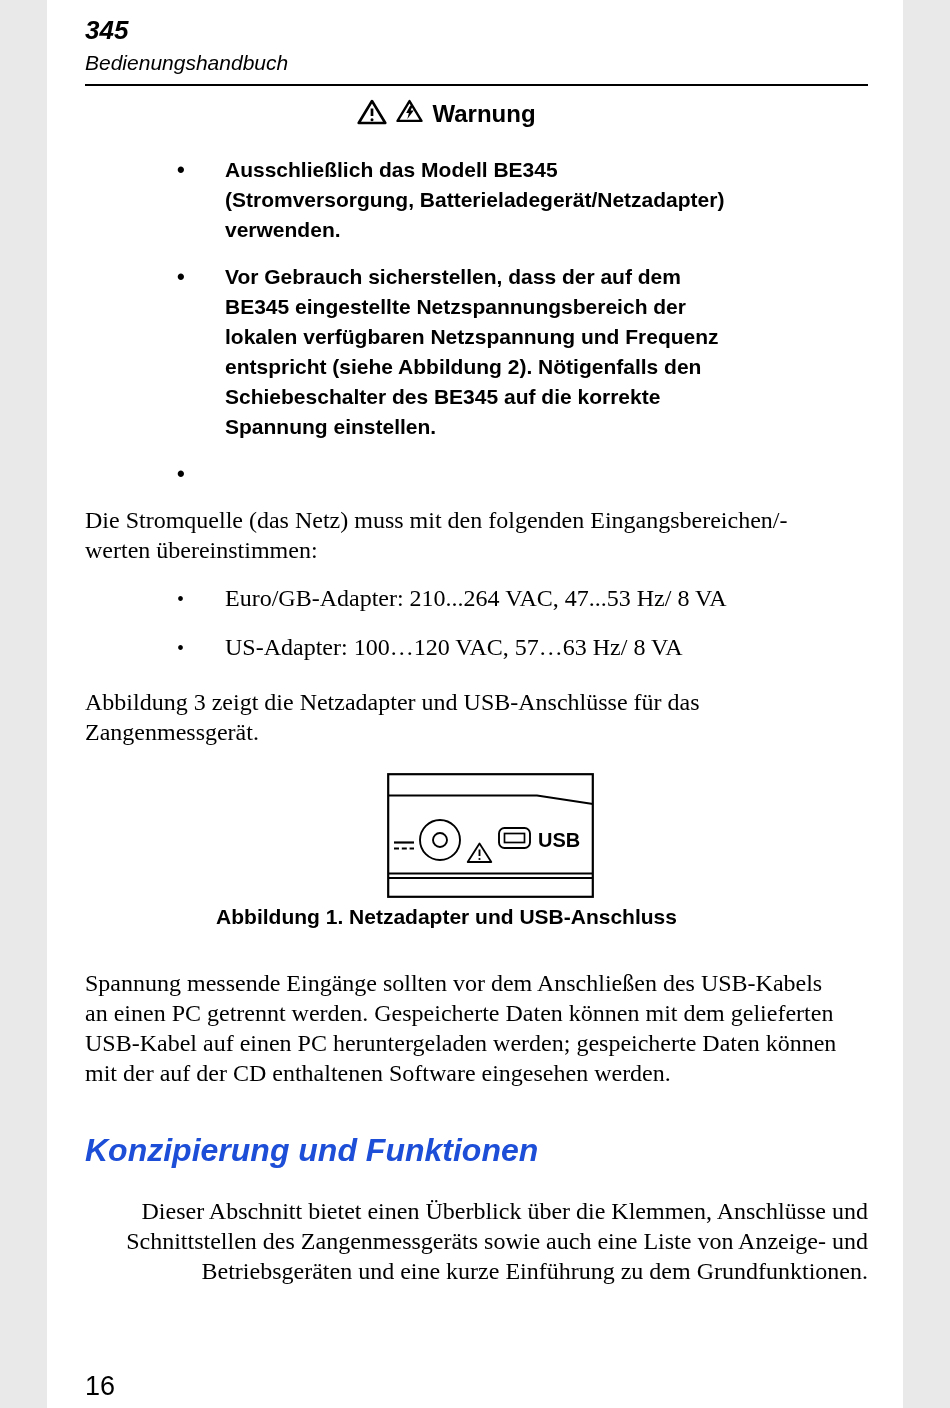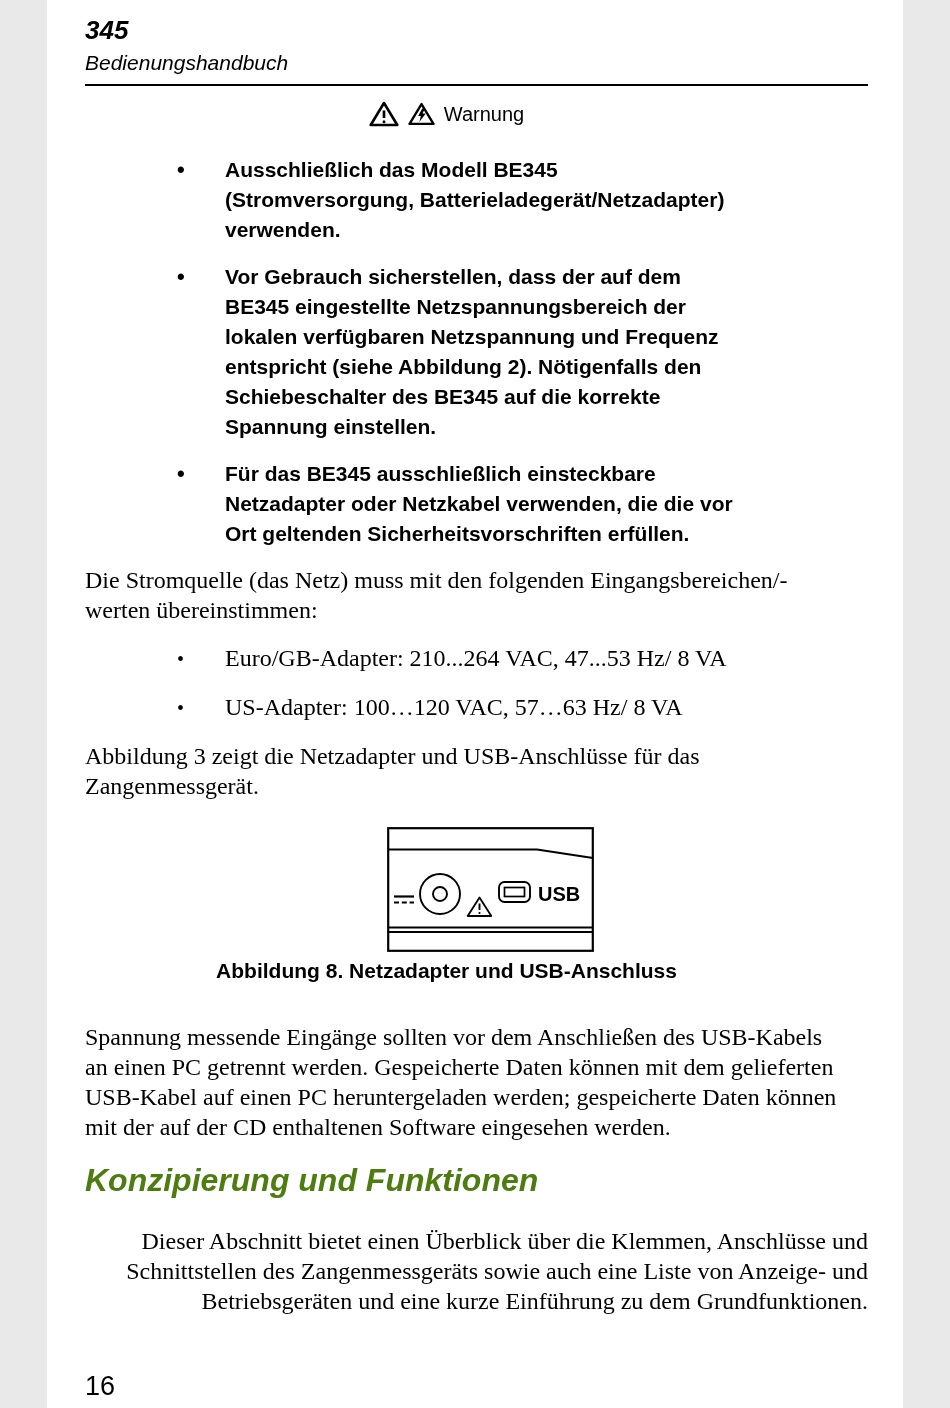--- a/index.html
+++ b/index.html
@@ -11,50 +11,50 @@
   .content { padding:16px 35px 0 38px; }
 
   
   .doc-model   { font-style:italic; font-weight:bold; font-size:26px; line-height:28px; }
   .doc-subtitle{ font-style:italic; font-size:21px; line-height:26px; margin-top:6px; }
   .header-rule { border:none; border-top:2.5px solid #000; margin:8px 0 0 0; }
 
   
   .warn-title {
     margin-top:13px; margin-right:60px;
-    display:flex; justify-content:center; align-items:center; gap:9px;
-    font-weight:normal; font-size:20px; line-height:30px;
+    display:flex; justify-content:center; gap:9px;
+    font-weight:bold; font-size:24px; line-height:30px;
   }
   .warn-title svg { display:block; }
 
   .wbullets { margin-top:26px; }
   .wrow { display:flex; margin-bottom:17px; font-weight:bold; font-size:21px; line-height:30px; }
   .wrow.last { margin-bottom:0; }
   .dotcol { width:48px; margin-left:92px; flex:none; }
   .dotcol::before { content:"•"; font-size:22px; }
   .wtxt { white-space:pre-line; }
 
   
   .serif { font-family:"Liberation Serif", serif; font-size:24px; line-height:30px; white-space:pre-line; }
   .para1 { margin-top:16px; }
   .srow  { display:flex; margin-top:18px; }
   .srow .dotcol::before { font-size:20px; }
-  .para2 { margin-top:18px; }
+  .para2 { margin-top:24px; }
   .para3 { margin-top:38px; }
   .para4 { margin-top:28px;text-align:right; }
 
   
   .figwrap { margin-top:26px; padding-left:302px; }
   .fig-file { text-align:right; padding-right:62px; font-size:12px; line-height:14px; margin-top:4px; }
   .fig-caption { margin:2px 60px 0 0; text-align:center; font-weight:bold; font-size:21px; line-height:26px; }
 
   
   .section-heading {
-    margin-top:20px; font-size:32px; line-height:36px;
-    font-weight:bold; font-style:italic; color:#4d7c0f;
+    margin-top:44px; font-size:32px; line-height:36px;
+    font-weight:bold; font-style:italic; color:#1d4ed8;
   }
 
   .page-number { position:absolute; left:38px; bottom:8px; font-size:27px; line-height:28px; }
 </style>
 </head>
 <body>
 
 <div class="page">
   <div class="content">
 
@@ -92,23 +92,20 @@
         <span class="dotcol"></span>
         <span class="wtxt">Vor Gebrauch sicherstellen, dass der auf dem
 BE345 eingestellte Netzspannungsbereich der
 lokalen verfügbaren Netzspannung und Frequenz
 entspricht (siehe Abbildung 2). Nötigenfalls den
 Schiebeschalter des BE345 auf die korrekte
 Spannung einstellen.</span>
       </div>
       <div class="wrow last">
         <span class="dotcol"></span>
-        <span class="wtxt">Für das BE345 ausschließlich einsteckbare
-Netzadapter oder Netzkabel verwenden, die die vor
-Ort geltenden Sicherheitsvorschriften erfüllen.</span>
       </div>
     </div>
 
     <div class="serif para1">Die Stromquelle (das Netz) muss mit den folgenden Eingangsbereichen/-
 werten übereinstimmen:</div>
 
     <div class="srow serif">
       <span class="dotcol"></span>
       <span>Euro/GB-Adapter: 210...264 VAC, 47...53 Hz/ 8 VA</span>
     </div>
@@ -144,21 +141,21 @@
         <g>
           <rect x="112" y="55" width="31" height="20" rx="5.5" fill="none" stroke="#000" stroke-width="1.9"></rect>
           <rect x="117.5" y="60.5" width="20" height="9" fill="none" stroke="#000" stroke-width="1.7"></rect>
         </g>
         <text x="151" y="74" font-family="Liberation Sans, sans-serif" font-size="20" font-weight="bold">USB</text>
 
         <line x1="1" y1="100.5" x2="206" y2="100.5" stroke="#000" stroke-width="1.8"></line>
         <line x1="1" y1="105" x2="206" y2="105" stroke="#000" stroke-width="1.8"></line>
       </svg>
     </div>
-    <div class="fig-caption">Abbildung 8. Netzadapter und USB-Anschluss</div>
+    <div class="fig-caption">Abbildung 1. Netzadapter und USB-Anschluss</div>
 
     <div class="serif para3">Spannung messende Eingänge sollten vor dem Anschließen des USB-Kabels
 an einen PC getrennt werden. Gespeicherte Daten können mit dem gelieferten
 USB-Kabel auf einen PC heruntergeladen werden; gespeicherte Daten können
 mit der auf der CD enthaltenen Software eingesehen werden.</div>
 
     <div class="section-heading">Konzipierung und Funktionen</div>
 
     <div class="serif para4">Dieser Abschnitt bietet einen Überblick über die Klemmen, Anschlüsse und
 Schnittstellen des Zangenmessgeräts sowie auch eine Liste von Anzeige- und

